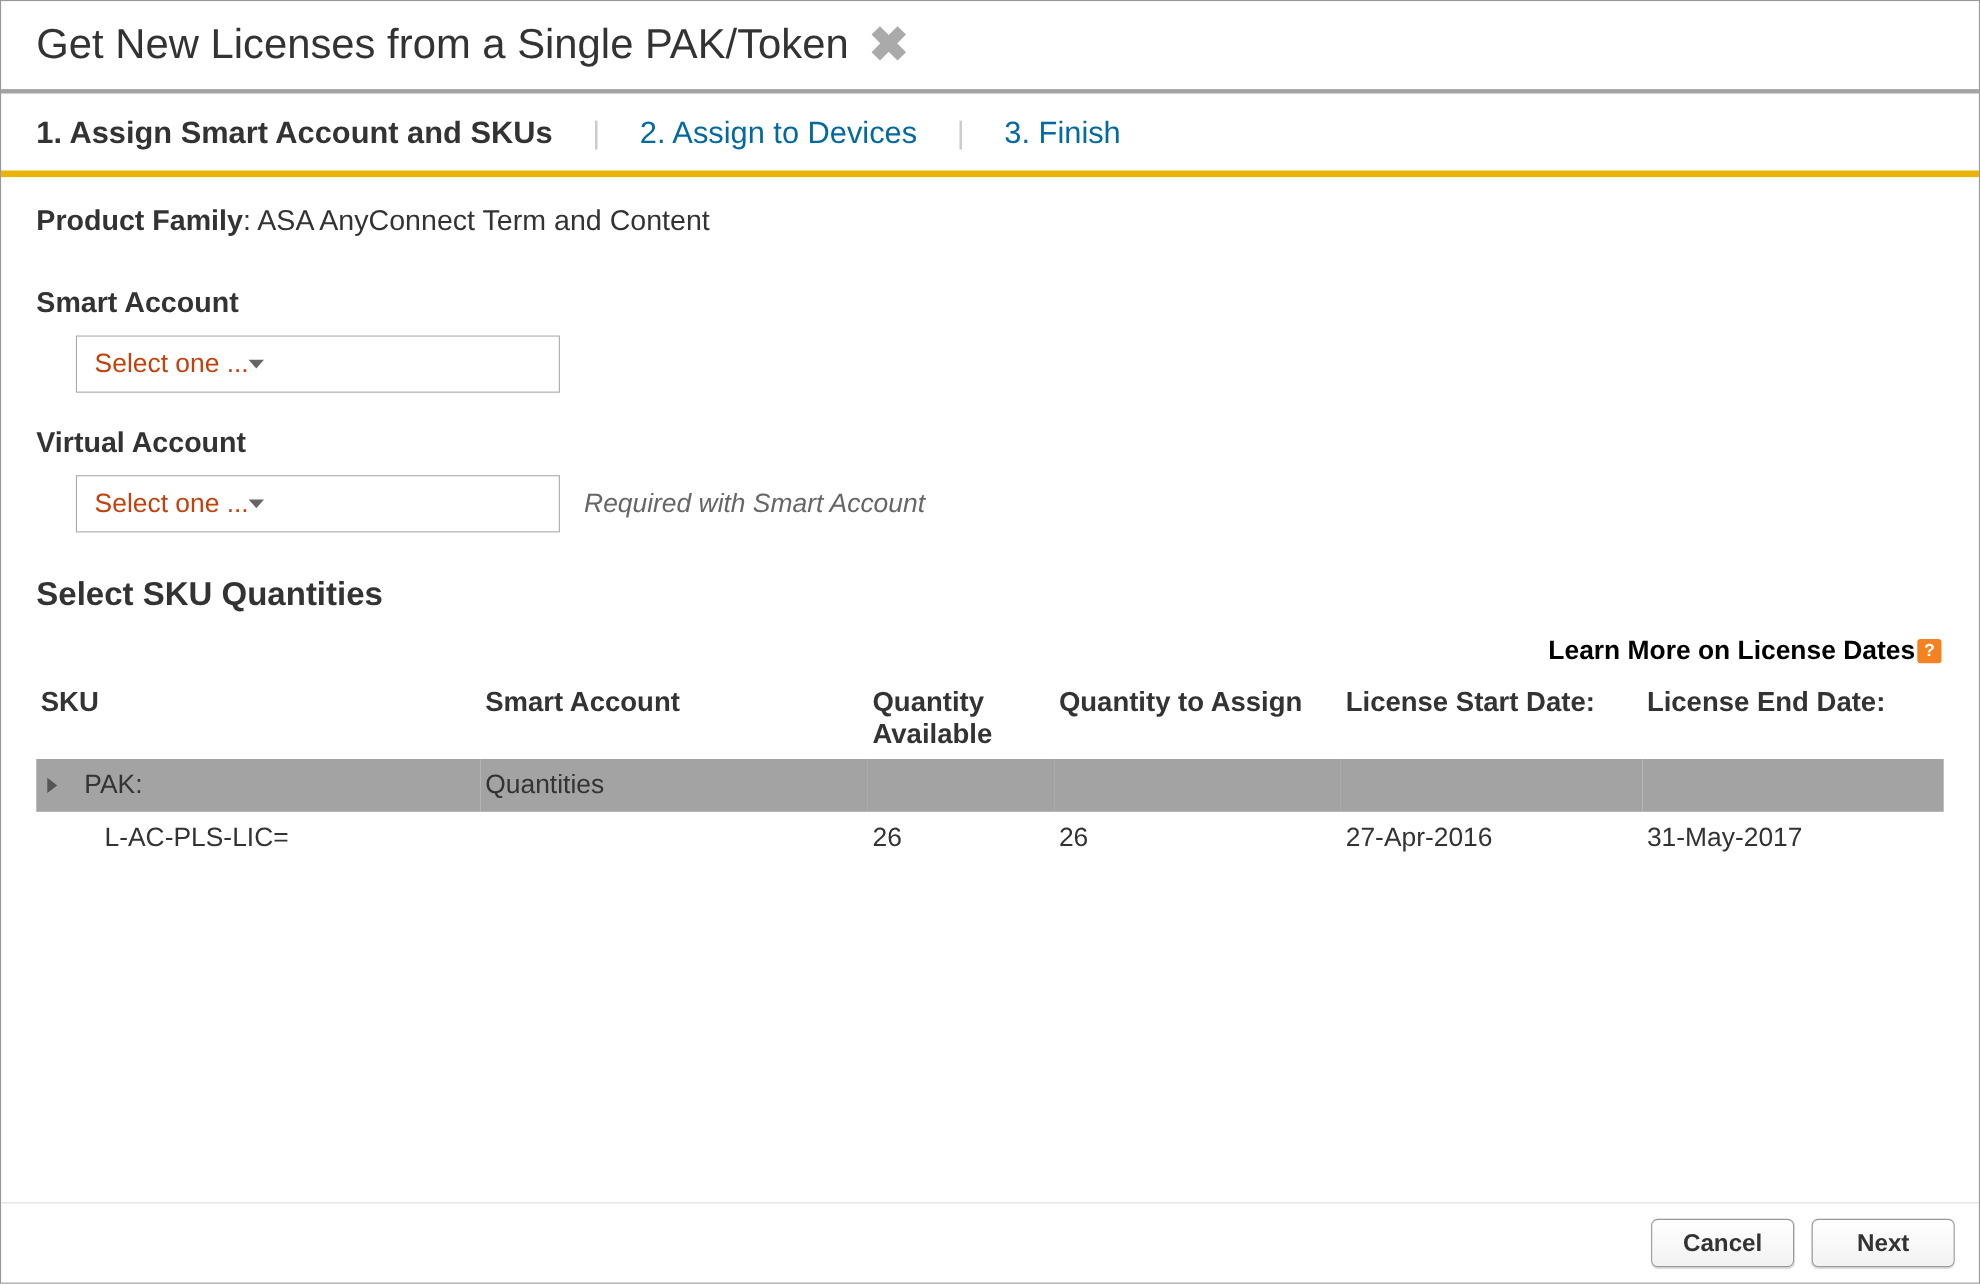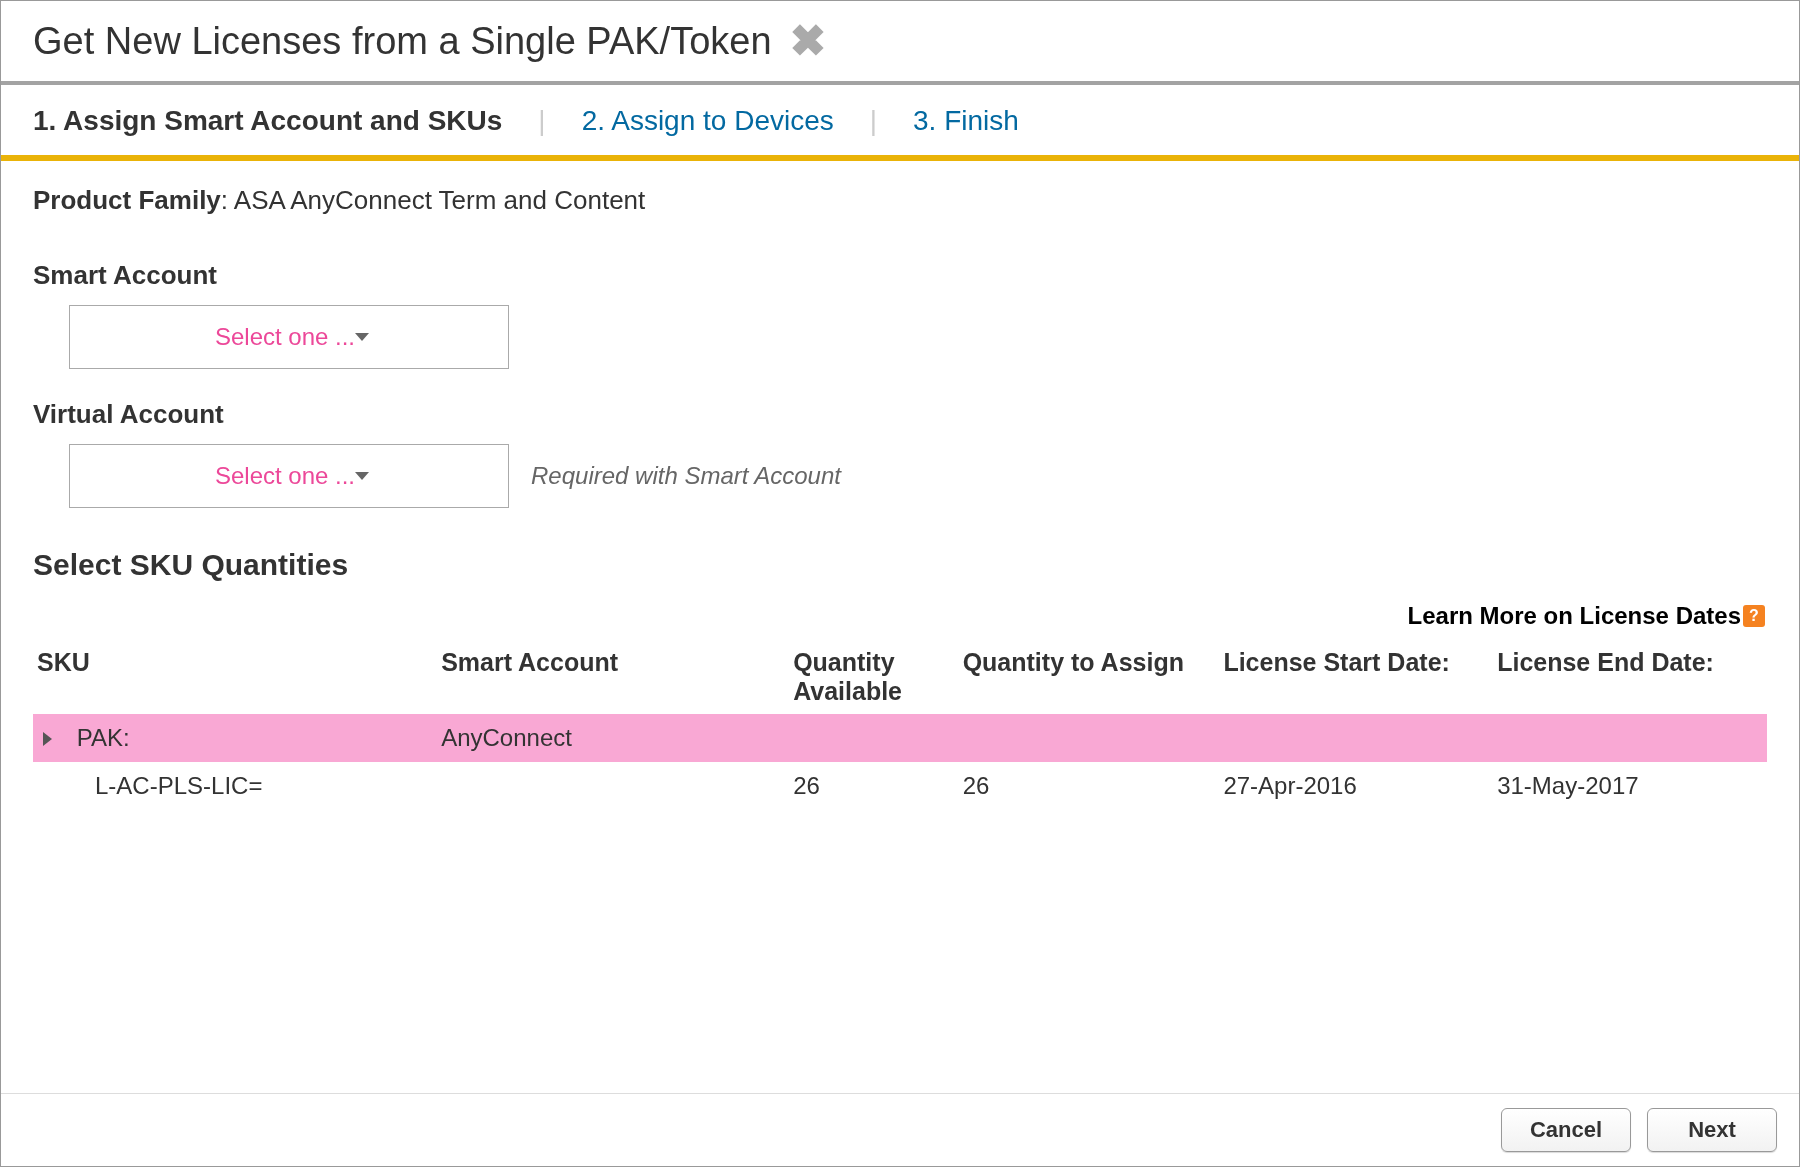--- a/index.html
+++ b/index.html
@@ -58,29 +58,29 @@
     flex: 1;
     overflow: auto;
   }
   .pf-line { font-size: 26px; margin-bottom: 44px; }
   .pf-label { font-weight: bold; }
   .field-block { margin-bottom: 30px; }
   .field-label { font-size: 26px; font-weight: bold; margin-bottom: 14px; }
   .select-row { display: flex; align-items: center; gap: 22px; }
   .select-box {
     width: 440px;
-    height: 64px;
+    height: 52px;
     border: 1px solid #aaa;
     background: #fff;
     display: flex;
     align-items: center;
-    justify-content: center;
+    justify-content: flex-start;
     padding: 0 10px 0 16px;
     font-size: 24px;
-    color: #ec4899;
+    color: #c2410c;
     cursor: pointer;
     margin-left: 36px;
   }
   .select-box .caret {
     width: 0; height: 0;
     border-left: 7px solid transparent;
     border-right: 7px solid transparent;
     border-top: 8px solid #666;
   }
   .hint { font-size: 24px; font-style: italic; color: #666; }
@@ -121,21 +121,21 @@
     font-weight: bold;
     padding: 8px 12px 8px 4px;
     vertical-align: top;
     color: #333;
     font-size: 25px;
   }
   table.sku-table td {
     padding: 10px 12px 10px 4px;
     vertical-align: middle;
   }
-  tr.pak-row td { background: #f9a8d4; }
+  tr.pak-row td { background: #a3a3a3; }
   .expand-caret {
     display: inline-block;
     width: 0; height: 0;
     border-top: 7px solid transparent;
     border-bottom: 7px solid transparent;
     border-left: 9px solid #555;
     margin-right: 18px;
     margin-left: 6px;
     cursor: pointer;
   }
@@ -227,21 +227,21 @@
           <th class="col-sd">License Start Date:</th>
           <th class="col-ed">License End Date:</th>
         </tr>
       </thead>
       <tbody>
         <tr class="pak-row">
           <td>
             <span class="expand-caret"></span>
             <span>PAK:</span>
           </td>
-          <td>AnyConnect</td>
+          <td>Quantities</td>
           <td></td>
             <td></td>
             <td></td>
             <td></td>
         </tr>
         <tr>
           <td class="sku-child-indent">L-AC-PLS-LIC=</td>
           <td></td>
           <td>26</td>
           <td>26</td>

